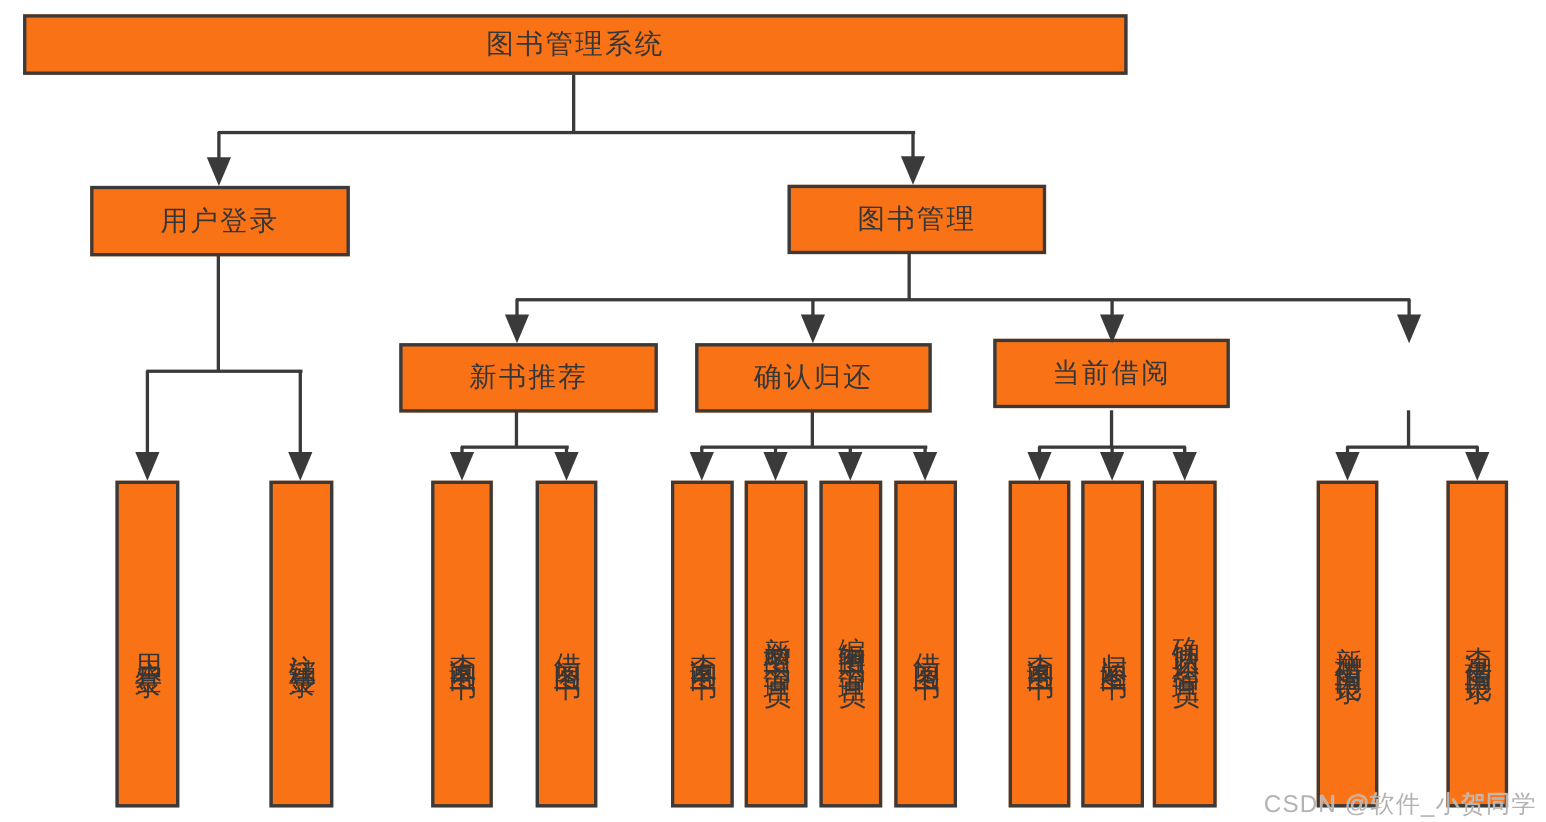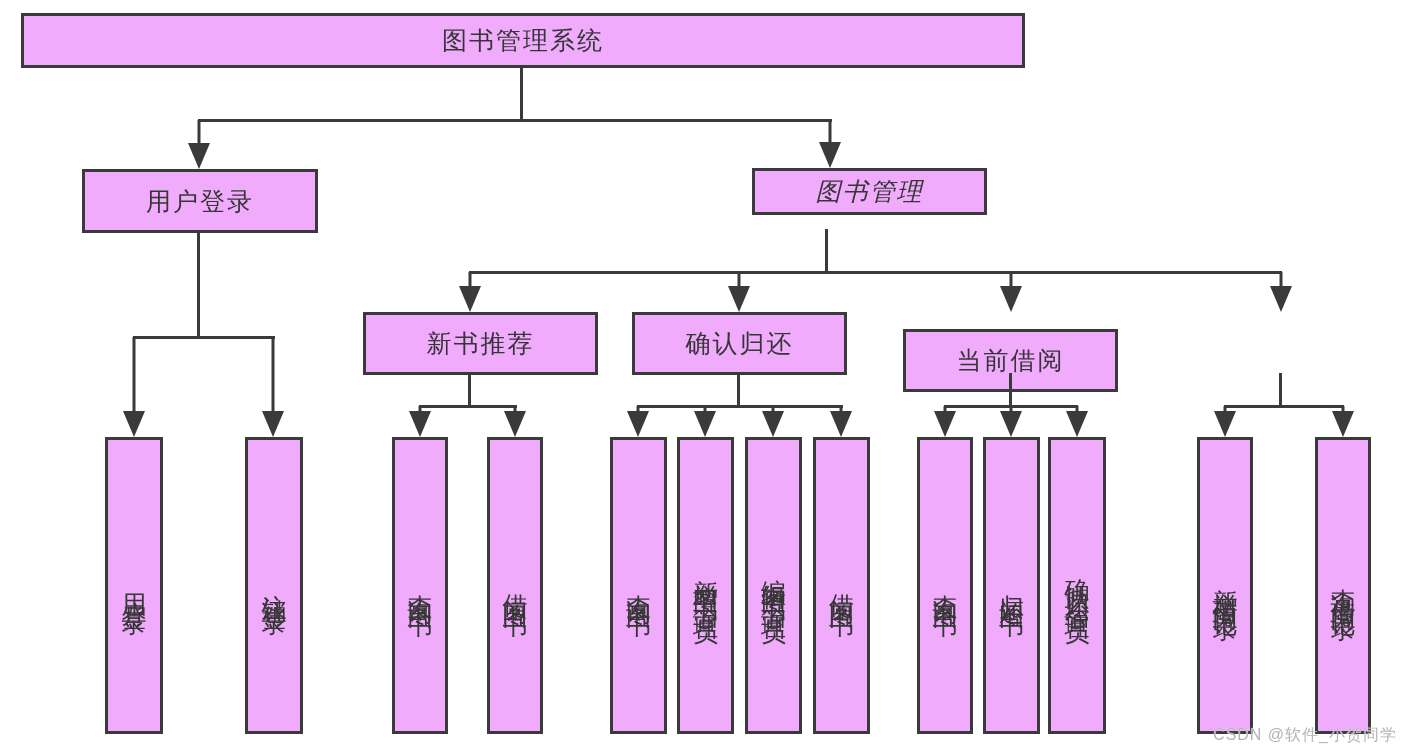--- a/index.html
+++ b/index.html
@@ -2,21 +2,21 @@
 <html><head>
 <meta charset="utf-8">
 <style>
   html,body{margin:0;padding:0;background:#ffffff;}
   .canvas{
     position:relative;width:1405px;height:747px;background:#ffffff;overflow:hidden;
     font-family:"Liberation Sans", sans-serif;color:#363636;
   }
   
   .box{
-    position:absolute;box-sizing:border-box;background:#f0abfc;
+    position:absolute;box-sizing:border-box;background:#f97316;
     border:3px solid #3a3a3a;display:flex;align-items:center;justify-content:center;
     font-size:25px;letter-spacing:2px;line-height:1;white-space:nowrap;
   }
   .leaf{
     writing-mode:vertical-rl;text-orientation:mixed;
     font-size:25px;letter-spacing:6px;white-space:normal;
   }
   
   .hline,.vline{position:absolute;background:#3a3a3a;}
   .hline{height:3px;}
@@ -26,31 +26,31 @@
     content:"";position:absolute;left:50%;transform:translateX(-50%);
     top:0;width:3px;height:calc(100% - 24px);background:#3a3a3a;
   }
   .arrow::after{
     content:"";position:absolute;left:50%;transform:translateX(-50%);bottom:0;
     width:0;height:0;border-left:11px solid transparent;border-right:11px solid transparent;
     border-top:26px solid #3a3a3a;
   }
   
   .watermark{
-    position:absolute;right:8px;bottom:1px;font-size:16px;letter-spacing:1px;
+    position:absolute;right:8px;bottom:1px;font-size:22px;letter-spacing:1px;
     color:#b3b3b3;text-shadow:0 0 1px #ffffff;
   }
 
   
   .p-root{left:21px;top:13px;width:1004px;height:55px;}
   .p-user-login{left:82px;top:169px;width:236px;height:64px;}
-  .p-book-mgmt{left:752px;top:168px;width:235px;height:47px;font-style:italic;}
+  .p-book-mgmt{left:716px;top:168px;width:235px;height:63px;}
   .p-new-book-rec{left:363px;top:312px;width:235px;height:63px;}
   .p-book-borrow{left:632px;top:312px;width:215px;height:63px;}
-  .p-current-borrow{left:903px;top:329px;width:215px;height:63px;}
+  .p-current-borrow{left:903px;top:308px;width:215px;height:63px;}
   .p-borrow-records{left:1172px;top:312px;width:218px;height:63px;}
 
   .p-lf1{left:105px;top:437px;width:58px;height:297px;}
   .p-lf2{left:245px;top:437px;width:58px;height:297px;}
   .p-lf3{left:392px;top:437px;width:56px;height:297px;}
   .p-lf4{left:487px;top:437px;width:56px;height:297px;}
   .p-lf5{left:610px;top:437px;width:57px;height:297px;}
   .p-lf6{left:677px;top:437px;width:57px;height:297px;}
   .p-lf7{left:745px;top:437px;width:57px;height:297px;}
   .p-lf8{left:813px;top:437px;width:57px;height:297px;}

